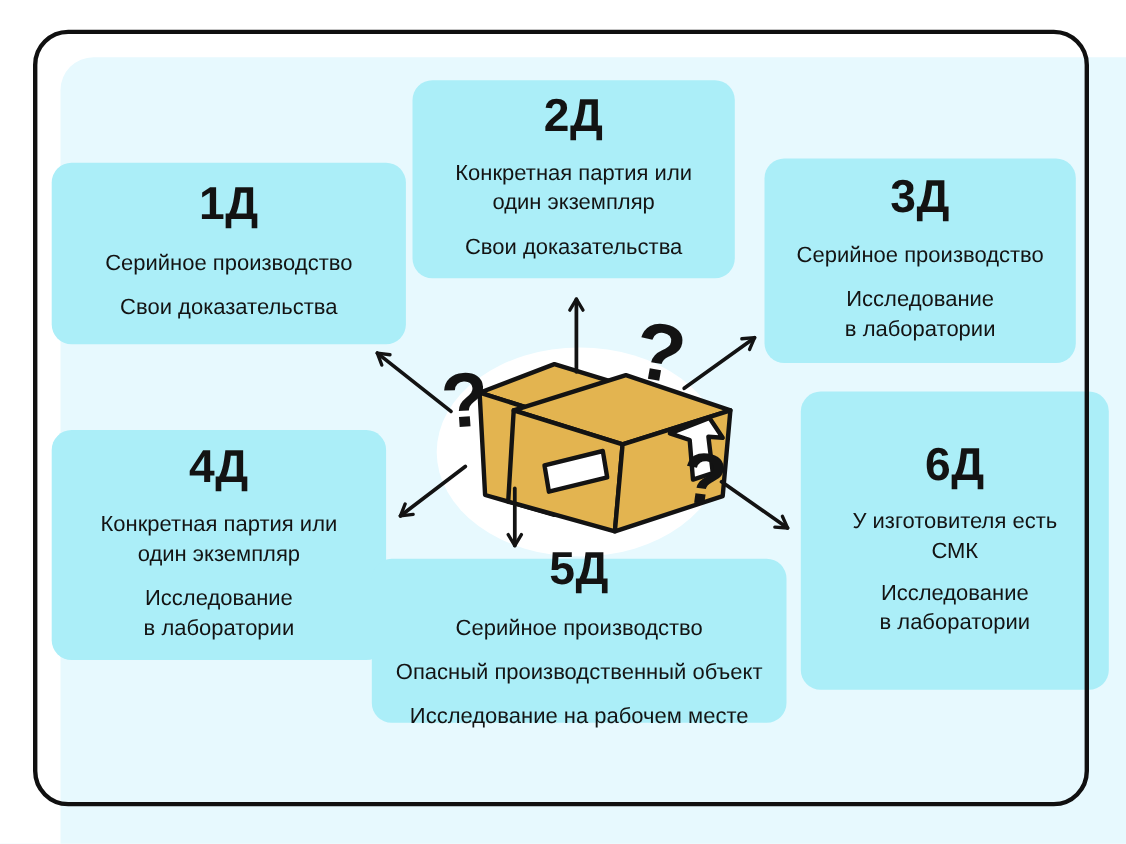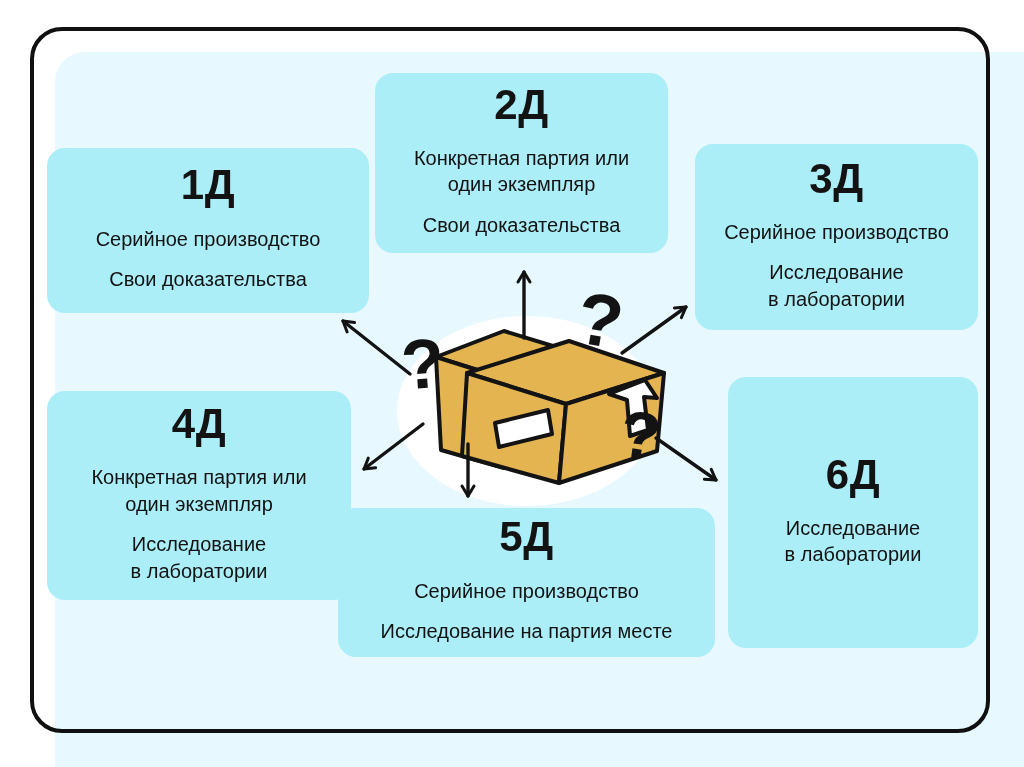--- a/index.html
+++ b/index.html
@@ -51,21 +51,21 @@
     font-size:20px;
     line-height:1.32;
     white-space:pre-line;
     margin:7px 0;
   }
   .box-1 { left:47px;  top:148px; width:322px; height:165px; }
   .box-2 { left:375px; top:73px;  width:293px; height:180px; }
   .box-3 { left:695px; top:144px; width:283px; height:186px; }
   .box-4 { left:47px;  top:379px; width:304px; height:209px;margin-top:12px; }
   .box-5 { left:338px; top:508px; width:377px; height:149px; }
-  .box-6 { left:728px; top:377px; width:250px; height:271px; }
+  .box-6 { left:728px; top:356px; width:280px; height:271px; }
   .box-6 .scheme-text { margin:6px 0; }
   .center-art {
     position:absolute;
     left:320px; top:250px; width:420px; height:270px;
     z-index:2;
   }
   .qmark {
     font-family:"Liberation Sans", sans-serif;
     font-weight:bold;
     fill:#131313;
@@ -101,25 +101,28 @@
   <div class="scheme-title">4Д</div>
   <div class="scheme-text">Конкретная партия или
 один экземпляр</div>
   <div class="scheme-text">Исследование
 в лаборатории</div>
 </div>
 
 <div class="scheme-box box-5">
   <div class="scheme-title">5Д</div>
   <div class="scheme-text">Серийное производство</div>
-  <div class="scheme-text">Исследование на партия месте</div>
+  <div class="scheme-text">Опасный производственный объект</div>
+  <div class="scheme-text">Исследование на рабочем месте</div>
 </div>
 
 <div class="scheme-box box-6">
   <div class="scheme-title">6Д</div>
+  <div class="scheme-text">У изготовителя есть
+СМК</div>
   <div class="scheme-text">Исследование
 в лаборатории</div>
 </div>
 
 <svg class="center-art" viewBox="320 250 420 270" xmlns="http://www.w3.org/2000/svg">
   <defs>
     <marker id="ah" markerUnits="userSpaceOnUse" markerWidth="20" markerHeight="20" refX="14" refY="9" orient="auto">
       <path d="M4,3 L14,9 L4,15" fill="none" stroke="#131313" stroke-width="3" stroke-linecap="round" stroke-linejoin="round"></path>
     </marker>
   </defs>

